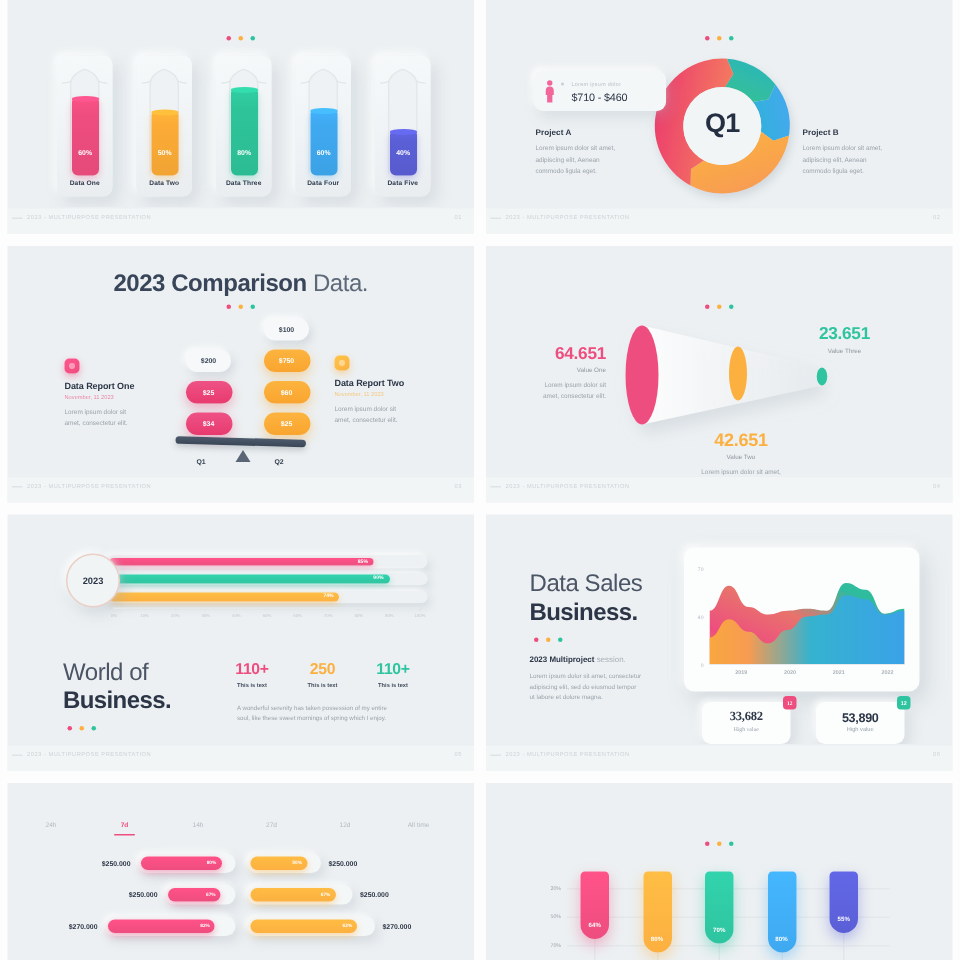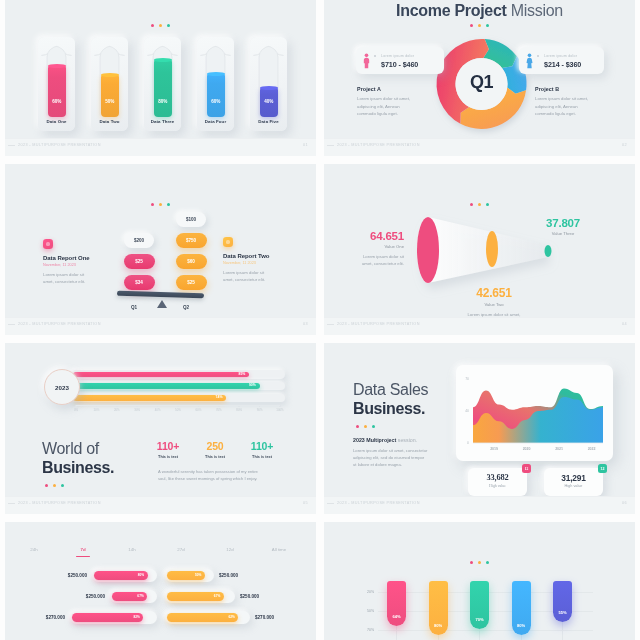--- a/index.html
+++ b/index.html
@@ -30,21 +30,21 @@
   .fill .cap{position:absolute;left:0;right:0;top:-1.8px;height:3.6px;border-radius:50%;}
   .fill .pct{position:absolute;left:0;right:0;bottom:13px;text-align:center;color:#fff;
              font-size:4.6px;font-weight:700;}
 
   
   .pill{position:absolute;height:27px;border-radius:6px;background:#f4f7f8;
         box-shadow:3px 4px 9px rgba(163,173,183,.28),-2px -2px 5px rgba(255,255,255,.9);}
   .picon{position:absolute;left:7px;top:5.5px;width:7px;height:16px;}
   .pdot{position:absolute;left:18px;top:8px;width:2px;height:2px;border-radius:50%;background:#c8ced4;}
   .pcap{position:absolute;left:25px;top:6.5px;font-size:3.6px;color:#b8c0c7;letter-spacing:.2px;}
-  .pval{position:absolute;left:25px;top:12.5px;font-size:7.2px;font-weight:700;color:#2c3647;letter-spacing:-.1px;}
+  .pval{position:absolute;left:25px;top:12.5px;font-size:7.2px;font-weight:400;color:#2c3647;letter-spacing:-.1px;}
   .proj{position:absolute;}
   .proj .pt{font-size:5.4px;font-weight:700;color:#2c3647;letter-spacing:.05px;}
   .proj .pb{margin-top:3.4px;font-size:4.3px;line-height:7.4px;color:#9aa3ac;}
 
   
   .spill{position:absolute;border-radius:9px;text-align:center;font-size:4.6px;font-weight:700;
          line-height:15px;}
   .spill.ghost{background:#f6f8f9;color:#3b4656;
      box-shadow:2px 3px 6px rgba(160,172,184,.32),-1.5px -1.5px 4px rgba(255,255,255,.95);}
   .spill.pink{background:linear-gradient(180deg,#ee5285,#e83a6f);color:#fff;
@@ -184,21 +184,20 @@
             <div class="tubelbl" style="left: 0px; right: 0px; top: 82px;">Data Five</div>
           </div>
         </div>
       <div class="foot">
         <div class="dash"></div>
         <div class="fl">2023 - MULTIPURPOSE PRESENTATION</div>
         <div class="fr">01</div>
       </div>
     </div>
     <div class="slide" id="s2">
-      <div class="ttl" style="top:17px"><b>Income Project </b><span>Mission</span></div>
       <div class="dots" style="top:39px"><i style="background: rgb(238, 77, 127);"></i><i style="background: rgb(252, 176, 64);"></i><i style="background: rgb(46, 196, 160);"></i></div>
       <div id="s2donut">
           <svg width="311" height="171" style="position: absolute; left: 0px; top: 0px;">
             <defs>
               <linearGradient id="g0" x1="0.242" y1="0.986" x2="0.758" y2="0.014">
         <stop offset="0" stop-color="#34c194"></stop>
                 <stop offset="1" stop-color="#2cb5bd"></stop>
               </linearGradient>
               <linearGradient id="g1" x1="-0.031" y1="0.642" x2="1.031" y2="0.358">
         <stop offset="0" stop-color="#2fb1da"></stop>
@@ -234,48 +233,38 @@
         <span class="picon">
             <svg viewBox="0 0 12 26" width="7" height="16" style="display:block">
     <circle cx="6" cy="3.3" r="3.1" fill="#f2679a"></circle>
     <path d="M6 7.3 C2.6 7.3 1.4 9.2 1.4 12 L1.4 17 L3 17 L3 25.6 L9 25.6 L9 17 L10.6 17 L10.6 12 C10.6 9.2 9.4 7.3 6 7.3 Z" fill="#f2679a"></path>
             </svg>
           </span>
         <span class="pdot"></span>
         <span class="pcap">Lorem ipsum dolor</span>
         <span class="pval">$710 - $460</span>
       </div>
-      <div class="pill" style="left:195px;top:62px;width:85px">
-        <span class="picon">
-            <svg viewBox="0 0 12 26" width="7" height="16" style="display:block">
-    <circle cx="6" cy="3.3" r="3.1" fill="#4aa8e8"></circle>
-    <path d="M6 7.3 C3.4 7.3 2.2 8.6 1.8 11 L0.9 16.4 L3 16.8 L2.2 25.6 L9.8 25.6 L9 16.8 L11.1 16.4 L10.2 11 C9.8 8.6 8.6 7.3 6 7.3 Z" fill="#4aa8e8"></path>
-            </svg>
-          </span>
-        <span class="pdot"></span>
-        <span class="pcap">Lorem ipsum dolor</span>
-        <span class="pval">$214 - $360</span>
-      </div>
       <div class="proj" style="left:33px;top:101px;width:74px">
         <div class="pt">Project A</div>
         <div class="pb"><span>Lorem ipsum dolor sit amet,</span><br><span>adipiscing elit, Aenean</span><br><span>commodo ligula eget.</span></div>
       </div>
       <div class="proj" style="left:211px;top:101px;width:74px">
         <div class="pt">Project B</div>
         <div class="pb"><span>Lorem ipsum dolor sit amet,</span><br><span>adipiscing elit, Aenean</span><br><span>commodo ligula eget.</span></div>
       </div>
       <div class="foot">
         <div class="dash"></div>
         <div class="fl">2023 - MULTIPURPOSE PRESENTATION</div>
         <div class="fr">02</div>
       </div>
     </div>
   </div>
   <div class="row">
     <div class="slide" id="s3">
+      <div class="ttl" style="top:17px"><b>2023 Comparison </b><span>Data.</span></div>
       <div class="dots" style="top:39px"><i style="background: rgb(238, 77, 127);"></i><i style="background: rgb(252, 176, 64);"></i><i style="background: rgb(46, 196, 160);"></i></div>
       <div id="s3stacks">
           <div class="spill ghost" style="left: 119px; top: 69px; width: 30px; height: 15px;">$200</div>
           <div class="spill pink" style="left: 118.5px; top: 90px; width: 31px; height: 15px;">$25</div>
           <div class="spill pink" style="left: 118.5px; top: 111px; width: 31px; height: 15px;">$34</div>
           <div class="spill ghost" style="left: 171px; top: 48px; width: 30px; height: 15px;">$100</div>
           <div class="spill orange" style="left: 170.5px; top: 69px; width: 31px; height: 15px;">$750</div>
           <div class="spill orange" style="left: 170.5px; top: 90px; width: 31px; height: 15px;">$60</div>
           <div class="spill orange" style="left: 170.5px; top: 111px; width: 31px; height: 15px;">$25</div>
         </div>
@@ -328,21 +317,21 @@
             <div style="font-size:11.5px;font-weight:700;color:#ee4d7f;letter-spacing:-.2px;">64.651</div>
       <div style="font-size:4.2px;color:#8d959e;margin-top:1.5px;">Value One</div>
             <div style="font-size:4.3px;line-height:7.3px;color:#9aa3ac;margin-top:4.5px;"><span>Lorem ipsum dolor sit</span><br><span>amet, consectetur elit.</span></div>
           </div>
           <div style="position: absolute; left: 130px; top: 122px; width: 80px; text-align: center;">
             <div style="font-size:12px;font-weight:700;color:#fcb040;letter-spacing:-.2px;">42.651</div>
       <div style="font-size:4.2px;color:#8d959e;margin-top:1.5px;">Value Two</div>
             <div style="font-size:4.3px;line-height:7.3px;color:#9aa3ac;margin-top:4.5px;"><span>Lorem ipsum dolor sit amet,</span><br><span>consectetur elit.</span></div>
           </div>
           <div style="position: absolute; left: 200px; top: 53px; width: 78px; text-align: center;">
-            <div style="font-size:11.5px;font-weight:700;color:#2ec4a0;letter-spacing:-.2px;">37.807</div>
+            <div style="font-size:11.5px;font-weight:700;color:#2ec4a0;letter-spacing:-.2px;">23.651</div>
       <div style="font-size:4.2px;color:#8d959e;margin-top:1.5px;">Value Three</div>
           </div>
         </div>
       <div class="foot">
         <div class="dash"></div>
         <div class="fl">2023 - MULTIPURPOSE PRESENTATION</div>
         <div class="fr">04</div>
       </div>
     </div>
   </div>
@@ -463,21 +452,21 @@
             </svg>
           </div>
       </div>
       <div id="s6metrics">
           <div class="mcard" style="left: 144px; top: 125px; font-family: Liberation Serif, serif;">
             <div class="mv">33,682</div>
       <div class="ml">High value</div>
       <div class="mb" style="background:#ee4d7f">12</div>
           </div>
           <div class="mcard" style="left: 220px; top: 125px;">
-            <div class="mv">31,291</div>
+            <div class="mv">53,890</div>
       <div class="ml">High value</div>
       <div class="mb" style="background:#2ec4a0">12</div>
           </div>
         </div>
       <div class="foot">
         <div class="dash"></div>
         <div class="fl">2023 - MULTIPURPOSE PRESENTATION</div>
         <div class="fr">06</div>
       </div>
     </div>

